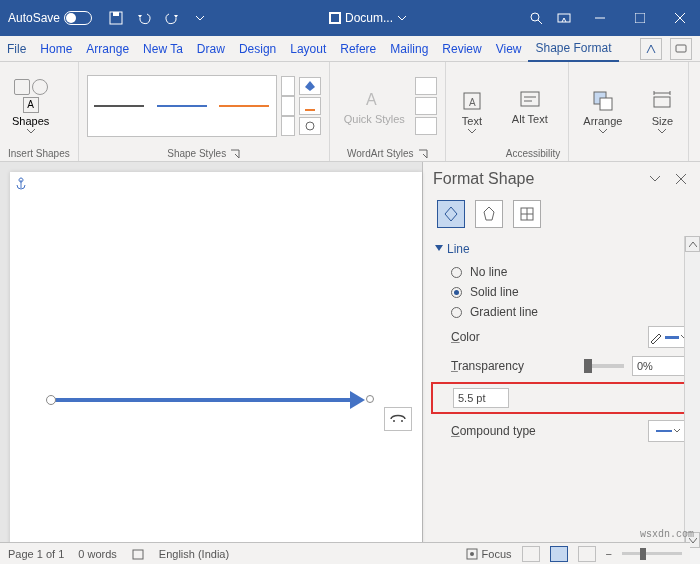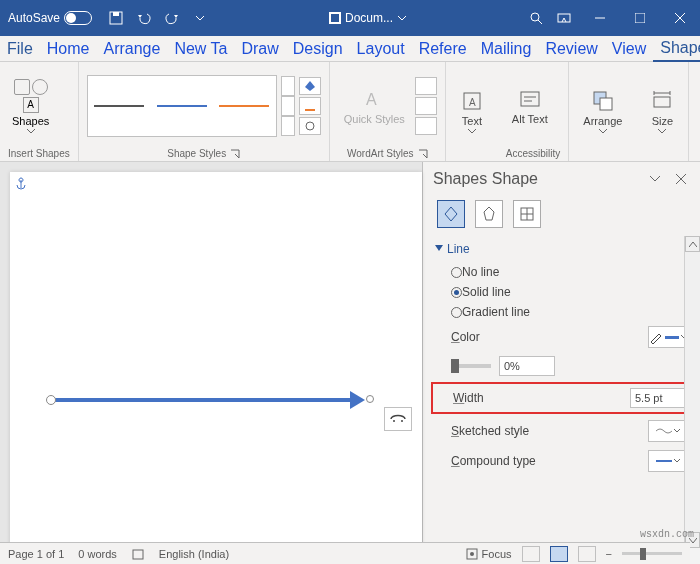--- a/index.html
+++ b/index.html
@@ -10,21 +10,21 @@
 .titlebar .autosave { padding: 0 8px; display: flex; align-items: center; gap: 4px; }
 .toggle { width: 28px; height: 14px; border: 1px solid #fff; border-radius: 7px; position: relative; }
 .toggle::after { content: ""; position: absolute; width: 10px; height: 10px; background: #fff; border-radius: 50%; top: 1px; left: 1px; }
 .qat { display: flex; gap: 12px; padding: 0 8px; }
 .qat-icon { width: 16px; height: 16px; display: flex; align-items: center; justify-content: center; }
 .titlebar .doc-title { flex: 1; text-align: center; display: flex; align-items: center; justify-content: center; gap: 4px; }
 .win-controls { display: flex; }
 .win-btn { width: 40px; height: 30px; display: flex; align-items: center; justify-content: center; }
 
 
-.ribbon-tabs { height: 26px; background: #f3f2f1; display: flex; align-items: center; font-size: 16px; border-bottom: 1px solid #d0d0d0; }
+.ribbon-tabs { height: 26px; background: #f3f2f1; display: flex; align-items: center; font-size: 12px; border-bottom: 1px solid #d0d0d0; }
 .rtab { padding: 0 7px; height: 26px; display: flex; align-items: center; color: #1d4ed8; cursor: pointer; white-space: nowrap; }
 .rtab.active { color: #2b579a; border-bottom: 2px solid #2b579a; font-weight: 500; }
 .rtab.file { color: #2b579a; font-weight: 500; }
 .ribbon-right { margin-left: auto; display: flex; gap: 8px; padding-right: 8px; }
 .ricon { width: 22px; height: 22px; border: 1px solid #c0c0c0; display: flex; align-items: center; justify-content: center; }
 
 
 .ribbon { height: 100px; background: #f3f2f1; display: flex; border-bottom: 1px solid #d0d0d0; }
 .group { border-right: 1px solid #d8d8d8; padding: 4px 8px 2px; display: flex; flex-direction: column; }
 .group-body { flex: 1; display: flex; gap: 4px; align-items: center; }
@@ -66,21 +66,21 @@
 .pane-header { display: flex; align-items: center; padding: 8px 10px; }
 .pane-title { font-size: 16px; color: #555; flex: 1; }
 .pane-hbtn { width: 18px; height: 18px; display: flex; align-items: center; justify-content: center; color: #666; }
 .pane-tabs { display: flex; gap: 10px; padding: 4px 14px 8px; }
 .ptab { width: 28px; height: 28px; border: 1px solid #aaa; display: flex; align-items: center; justify-content: center; background: #fff; }
 .ptab.active { background: #c5d8f0; border-color: #2b579a; }
 .pane-body { flex: 1; overflow: hidden; padding: 0 8px; position: relative; }
 .scrollbar-v { position: absolute; right: 0; top: 0; bottom: 0; width: 16px; background: #f0f0f0; border-left: 1px solid #d0d0d0; }
 .sb-up, .sb-dn { height: 16px; display: flex; align-items: center; justify-content: center; border: 1px solid #c0c0c0; }
 .section-hdr { display: flex; align-items: center; gap: 4px; color: #2b579a; font-size: 12px; font-weight: 500; padding: 6px 4px; }
-.radio-row { display: flex; align-items: center; gap: 0; padding: 3px 20px; font-size: 12px; color: #444; }
+.radio-row { display: flex; align-items: center; gap: 8px; padding: 3px 20px; font-size: 12px; color: #444; }
 .radio { width: 11px; height: 11px; border: 1px solid #666; border-radius: 50%; }
 .radio.sel::after { content: ""; display: block; width: 5px; height: 5px; background: #2b579a; border-radius: 50%; margin: 2px; }
 .prop-row { display: flex; align-items: center; padding: 4px 4px 4px 20px; font-size: 12px; color: #444; gap: 8px; }
 .prop-row .lbl { flex: 1; }
 .prop-row .ul { text-decoration: underline; text-decoration-color: #888; }
 .color-btn { width: 40px; height: 22px; border: 1px solid #c0c0c0; background: #fff; display: flex; align-items: center; justify-content: center; gap: 2px; }
 .color-swatch { width: 14px; height: 3px; background: #4472c4; }
 .spinner { width: 56px; height: 20px; border: 1px solid #c0c0c0; background: #fff; font-size: 11px; padding: 0 4px; display: flex; align-items: center; }
 .slider { width: 40px; height: 4px; background: #ccc; position: relative; }
 .slider::after { content: ""; position: absolute; width: 8px; height: 14px; background: #666; top: -5px; left: 0; }
@@ -372,21 +372,21 @@
         <svg width="18" height="14">
           <path d="M2 7 a6 3 0 0 1 14 0" fill="none" stroke="#444" stroke-width="1.5"></path>
           <circle cx="5" cy="9" r="1" fill="#444"></circle>
           <circle cx="13" cy="9" r="1" fill="#444"></circle>
         </svg>
       </div>
   </div>
 
   <div class="pane">
     <div class="pane-header">
-      <div class="pane-title">Shapes Shape</div>
+      <div class="pane-title">Format Shape</div>
       <div class="pane-hbtn">
           <svg width="10" height="6">
             <path d="M0 0 L5 5 L10 0" fill="none" stroke="#666"></path>
           </svg>
         </div>
       <div class="pane-hbtn" style="margin-left:8px">
           <svg width="10" height="10">
             <line x1="0" y1="0" x2="10" y2="10" stroke="#666"></line>
             <line x1="10" y1="0" x2="0" y2="10" stroke="#666"></line>
           </svg>
@@ -438,40 +438,29 @@
               <path d="M2 12 L10 4 L12 6 L4 14 Z" fill="none" stroke="#444"></path>
             </svg>
           <div class="color-swatch"></div>
           <svg width="6" height="4">
               <path d="M0 0 L3 3 L6 0" fill="none" stroke="#666"></path>
             </svg>
         </div>
       </div>
 
       <div class="prop-row">
+        <span class="lbl"><span class="ul">T</span>ransparency</span>
         <div class="slider"></div>
         <div class="spinner">0%</div>
       </div>
 
       <div class="prop-row highlight-row">
-        <span class="lbl"><span class="ul">W</span>idth</span>
         <div class="spinner">5.5 pt</div>
       </div>
 
-      <div class="prop-row">
-        <span class="lbl"><span class="ul">S</span>ketched style</span>
-        <div class="combo-btn">
-          <svg width="16" height="8">
-              <path d="M0 4 Q4 0 8 4 Q12 8 16 4" fill="none" stroke="#888"></path>
-            </svg>
-          <svg width="6" height="4">
-              <path d="M0 0 L3 3 L6 0" fill="none" stroke="#666"></path>
-            </svg>
-        </div>
-      </div>
 
       <div class="prop-row">
         <span class="lbl"><span class="ul">C</span>ompound type</span>
         <div class="combo-btn">
           <div class="cline"></div>
           <svg width="6" height="4">
               <path d="M0 0 L3 3 L6 0" fill="none" stroke="#666"></path>
             </svg>
         </div>
       </div>

